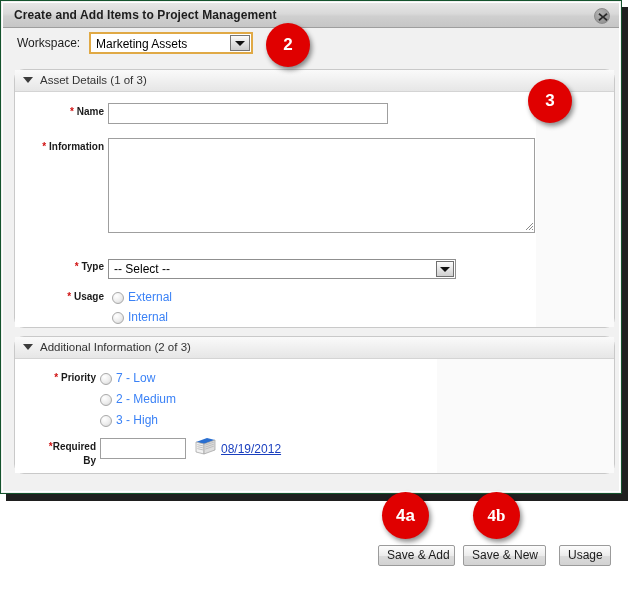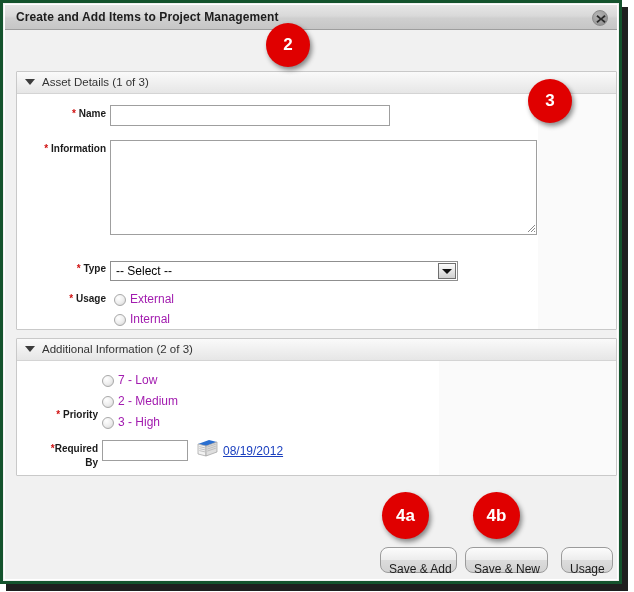--- a/index.html
+++ b/index.html
@@ -4,23 +4,23 @@
 <style>
   html,body{margin:0;padding:0;background:#ffffff;}
   body{
     width:634px;height:592px;overflow:hidden;
     font-family:"Liberation Sans", sans-serif;
     -webkit-font-smoothing:antialiased;
   }
 
   
   #window{
-    position:absolute;left:0;top:0;width:622px;height:584px;
+    position:absolute;left:0;top:0;width:622px;height:494px;
     background:#f0f0f0;
-    border:3px solid #14532d;
+    border:1px solid #14532d;
     box-sizing:border-box;
     box-shadow:6px 7px 0 rgba(0,0,0,0.88);
   }
   #window-inner{
     position:absolute;left:1px;top:1px;right:1px;bottom:1px;
     border:1px solid #ffffff;
     box-sizing:border-box;
     background:#f1f1f1;
   }
 
@@ -69,21 +69,21 @@
     border:1px solid #767676;
     box-sizing:border-box;
   }
 
   
   .panel{
     position:absolute;
     border:1px solid #c9c9c9;
     background:#ffffff;
     box-sizing:border-box;
-    border-radius:1px;
+    border-radius:10px;
   }
   .panel-head{
     position:absolute;left:0;top:0;right:0;height:22px;
     background:linear-gradient(to bottom,#fafafa 0%,#efefef 55%,#e6e6e6 100%);
     border-bottom:1px solid #d4d4d4;
     box-sizing:border-box;
   }
   .panel-head .twisty{
     position:absolute;left:8px;top:7px;
     width:0;height:0;
@@ -159,43 +159,43 @@
   .radio-row{position:absolute;}
   .radio{
     position:absolute;left:0;top:2px;width:12px;height:12px;border-radius:50%;
     background:radial-gradient(circle at 35% 30%, #ffffff 0%, #ededed 55%, #cfcfcf 100%);
     border:1px solid #a9a9a9;
     box-sizing:border-box;
     cursor:pointer;
   }
   .radio-lab{
     position:absolute;left:16px;top:0;
-    font-size:12px;color:#a21caf;white-space:nowrap;cursor:pointer;
+    font-size:12px;color:#3b82f6;white-space:nowrap;cursor:pointer;
   }
 
   
   .cal-link{
     position:absolute;
     font-size:12px;color:#1a3fbf;text-decoration:underline;
     white-space:nowrap;cursor:pointer;
   }
   .cal-icon{position:absolute;cursor:pointer;}
 
   
   .btn{
     position:absolute;height:21px;
     background:linear-gradient(to bottom,#fcfcfc 0%,#ececec 50%,#dcdcdc 51%,#d2d2d2 100%);
     border:1px solid #9b9b9b;
-    border-radius:8px;
+    border-radius:2px;
     box-sizing:border-box;
     font-family:"Liberation Sans", sans-serif;
     font-size:12px;color:#1b1b1b;
     text-align:left;line-height:19px;
     cursor:pointer;white-space:nowrap;
-    padding:12px 8px;
+    padding:0 8px;
   }
 
   
   .badge{
     position:absolute;border-radius:50%;
     background:#e00000;
     color:#ffffff;font-weight:bold;
     text-align:center;
     font-family:"Liberation Sans", sans-serif;
     box-shadow:2px 3px 5px rgba(0,0,0,0.45);
@@ -210,20 +210,29 @@
 
     <div id="titlebar">
       <div id="title-text">Create and Add Items to Project Management</div>
       <div id="close-btn">
         <svg width="12" height="12" viewBox="0 0 12 12" aria-hidden="true">
           <path d="M2.6 2.0 L6 5.0 L9.4 2.0 L10.6 3.4 L7.4 6 L10.6 8.6 L9.4 10.0 L6 7.0 L2.6 10.0 L1.4 8.6 L4.6 6 L1.4 3.4 Z" fill="#2b2b2b"></path>
         </svg>
       </div>
     </div>
 
+    <div id="ws-row">
+      <div id="ws-label">Workspace:</div>
+      <div id="ws-select">
+        <div class="ws-val">Marketing Assets</div>
+        <div class="ws-arrow">
+          <div class="arrow-glyph"></div>
+        </div>
+      </div>
+    </div>
 
     <div class="panel" style="left:11px;top:66px;width:601px;height:259px;">
       <div class="panel-head">
         <div class="twisty"></div>
         <div class="ptitle">Asset Details (1 of 3)</div>
       </div>
       <div class="panel-body">
         <div class="rightfill" style="left:521px;right:0;background:#fafafa;"></div>
 
         <div class="lbl" style="left:0px;top:14px;width:89px;">
@@ -268,21 +277,21 @@
     </div>
 
     <div class="panel" style="left:11px;top:333px;width:601px;height:138px;">
       <div class="panel-head">
         <div class="twisty"></div>
         <div class="ptitle">Additional Information (2 of 3)</div>
       </div>
       <div class="panel-body">
         <div class="rightfill" style="left:422px;right:0;background:#fafafa;"></div>
 
-        <div class="lbl" style="left:0px;top:13px;width:81px;margin-top:35px;">
+        <div class="lbl" style="left:0px;top:13px;width:81px;">
           <span class="req">*</span>
           <span>Priority</span>
         </div>
         <div class="radio-row" style="left:85px;top:12px;">
           <span class="radio"></span>
           <span class="radio-lab">7 - Low</span>
         </div>
         <div class="radio-row" style="left:85px;top:33px;">
           <span class="radio"></span>
           <span class="radio-lab">2 - Medium</span>
@@ -314,13 +323,13 @@
     <div class="btn" style="left:375px;top:542px;width:77px;">Save &amp; Add</div>
     <div class="btn" style="left:460px;top:542px;width:83px;">Save &amp; New</div>
     <div class="btn" style="left:556px;top:542px;width:52px;">Usage</div>
 
   </div>
 </div>
 
 <div class="badge" style="left:266px;top:23px;width:44px;height:44px;line-height:44px;font-size:17px;">2</div>
 <div class="badge" style="left:528px;top:79px;width:44px;height:44px;line-height:44px;font-size:17px;">3</div>
 <div class="badge" style="left:382px;top:492px;width:47px;height:47px;line-height:47px;font-size:17px;">4a</div>
-<div class="badge" style="left:473px;top:492px;width:47px;height:47px;line-height:47px;font-size:17px;">4b</div>
+<div class="badge" style="left:473px;top:492px;width:47px;height:47px;line-height:47px;font-size:17px;font-family:Liberation Serif, serif;">4b</div>
 
 </body></html>

